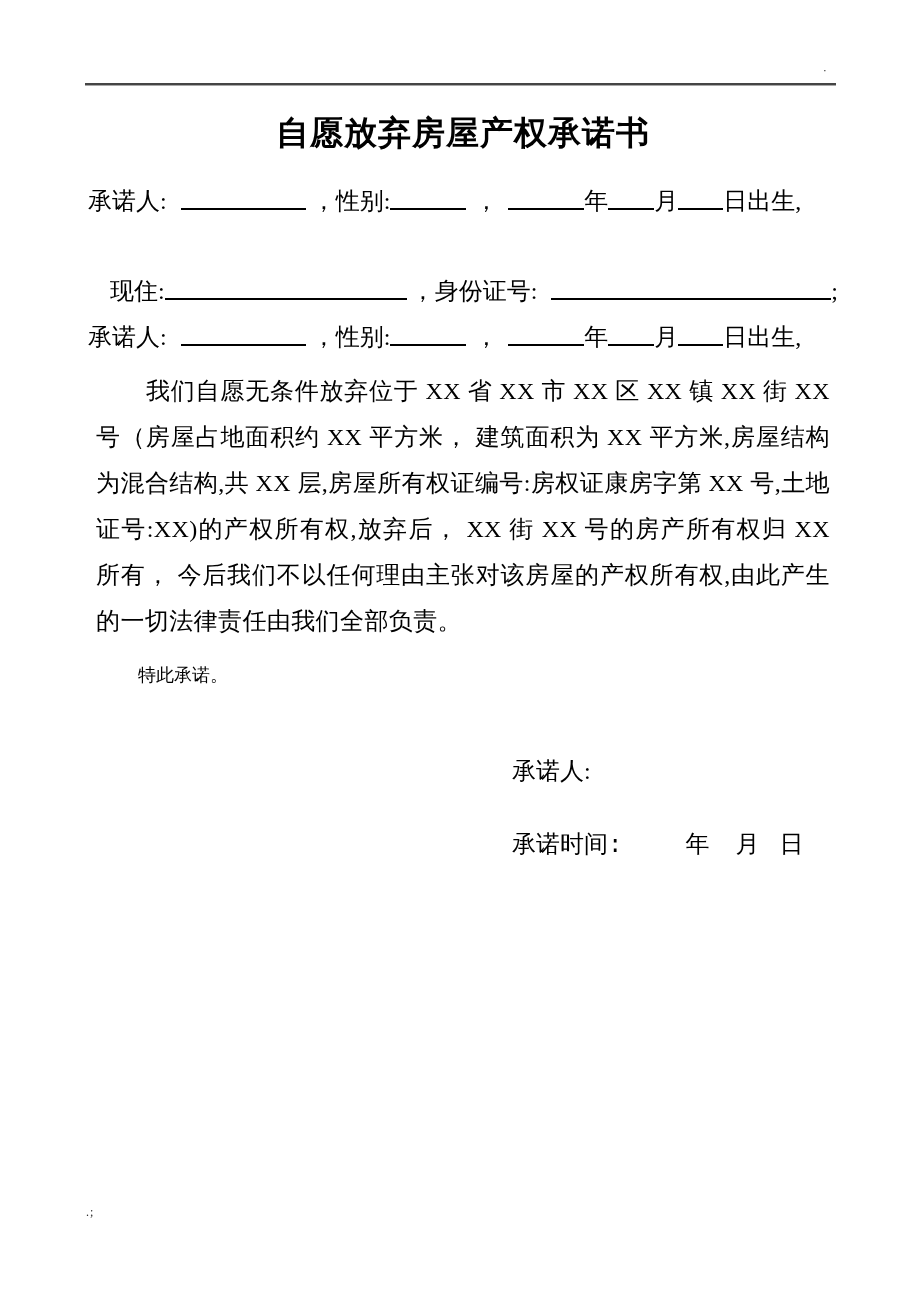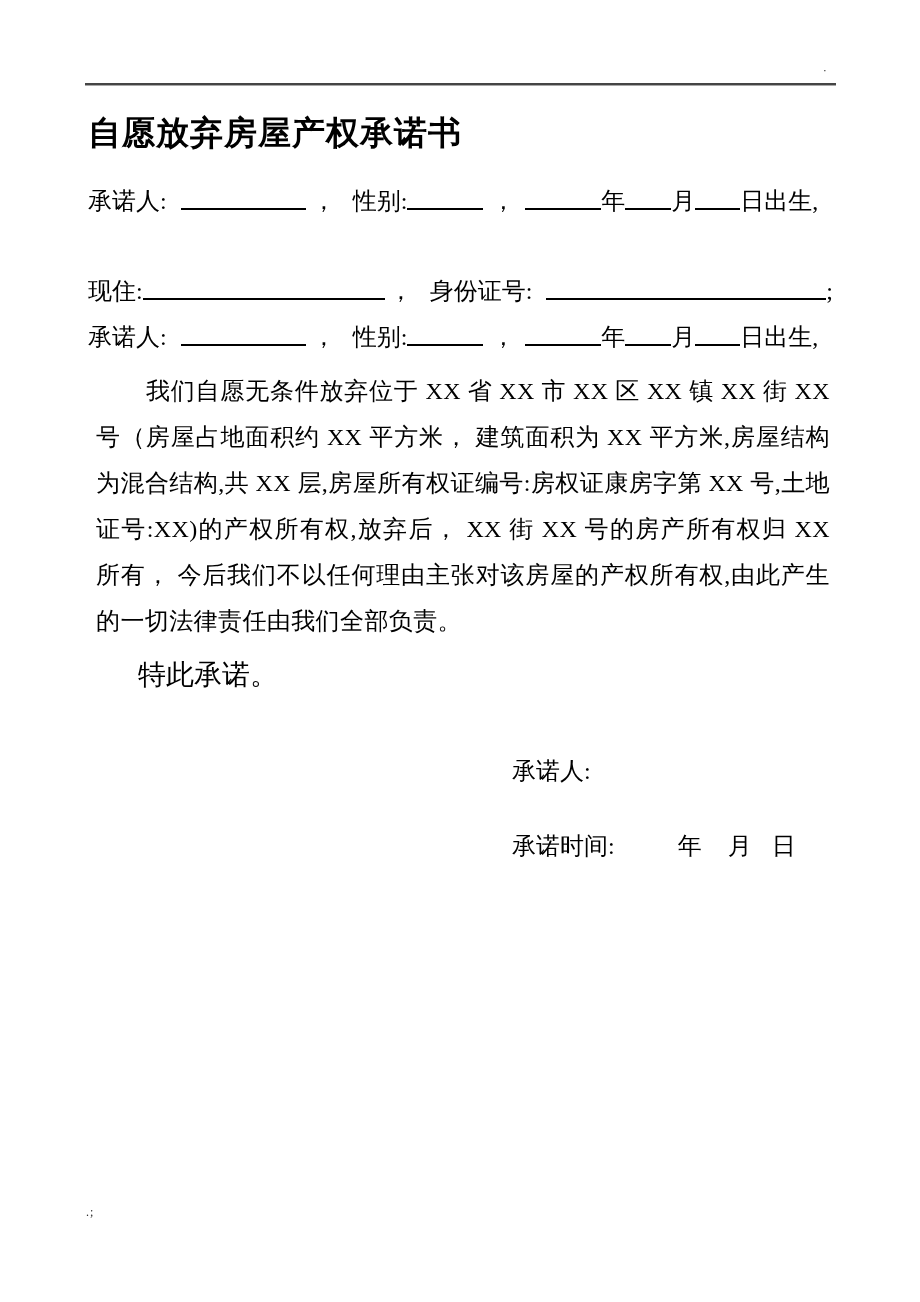--- a/index.html
+++ b/index.html
@@ -18,52 +18,52 @@
   .corner-mark {
     position:absolute; left:823px; top:64px;
     font-size:11px; color:#1a1a1a;
     font-family:"Liberation Sans","DejaVu Sans",sans-serif;
   }
   .content { position:absolute; left:88px; top:0; width:750px; }
   .doc-title {
     margin:112px 0 0 0;
     font-family:"Liberation Sans","DejaVu Sans",sans-serif;
     font-weight:bold; font-size:33px; line-height:42px;
-    letter-spacing:1px; color:#000;
+    letter-spacing:1px; text-align:center; color:#000;
   }
   .line { white-space:nowrap; font-size:0; line-height:46px; height:46px; }
   .line > span { font-size:24px; line-height:46px; display:inline-block; vertical-align:baseline; }
   .l1 { margin-top:24px; }
-  .l2 { margin-top:44px; }
+  .l2 { margin-top:44px;text-align:right; }
   .l3 { margin-top:0px; }
   .l4 { margin-top:46px; }
   .blank {
     height:2px !important; background:#000;
     position:relative; top:1px;
   }
   .b-name   { width:125px; margin-left:14px; }
   .b-gender { width:76px; }
   .b-year   { width:76px; margin-left:10px; }
   .b-month  { width:46px; }
   .b-day    { width:45px; }
   .b-addr   { width:242px; }
   .b-id     { width:280px; margin-left:14px; }
   .sep1 { margin-left:6px; }
   .sep2 { margin-left:8px; }
-  .gap8 { margin-left:17px; }
+  .gap8 { margin-left:0; }
   .gap4 { margin-left:4px; }
   .para {
     margin:8px; font-size:24px; line-height:46px;
     text-align:justify; text-indent:50px; letter-spacing:0.4px;
   }
-  .closing { margin:0; font-size:28px; line-height:46px; text-indent:50px; }
+  .closing { margin:0; font-size:18px; line-height:46px; text-indent:50px; }
   .sig-line { margin-left:424px; white-space:nowrap; font-size:0; line-height:46px; }
   .sig-line > span { font-size:24px; line-height:46px; display:inline-block; }
   .sig-name { margin-top:50px; }
-  .sig-date { margin-top:21px; }
+  .sig-date { margin-top:21px;font-family:Liberation Mono, monospace; }
   .sig-date .y { margin-left:63px; }
   .sig-date .m { margin-left:26px; }
   .sig-date .d { margin-left:20px; }
   .footer-mark {
     position:absolute; left:86px; top:1205px;
     font-size:12px; color:#2a2a2a; letter-spacing:1px;
   }
 </style>
 </head>
 <body>

